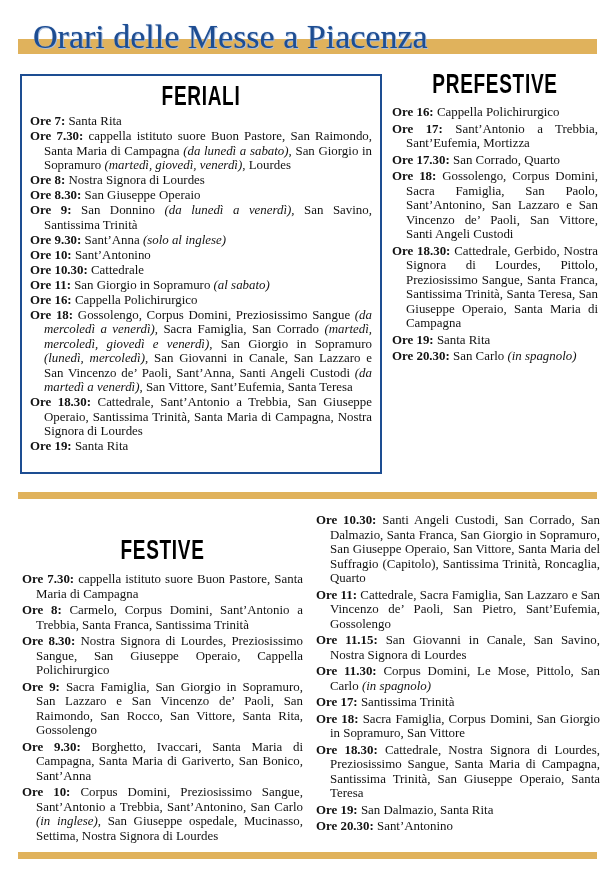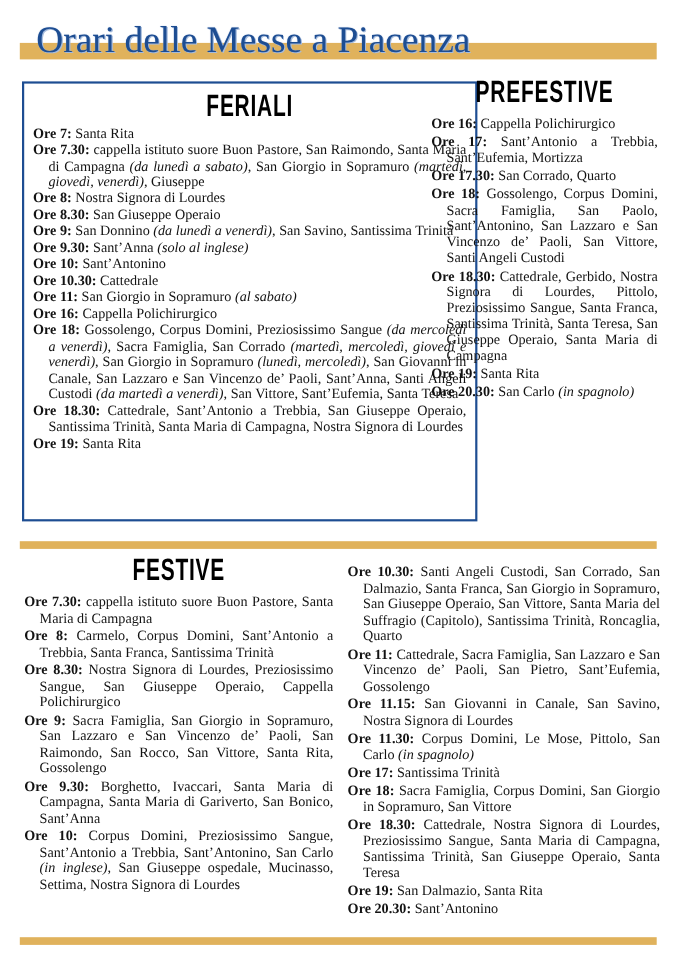--- a/index.html
+++ b/index.html
@@ -37,40 +37,40 @@
   .entry{
     margin:0 0 2px 0;padding-left:14px;text-indent:-14px;
     font-size:12.9px;line-height:14.5px;text-align:justify;
     hyphens:auto;-webkit-hyphens:auto;
   }
   .entry b{font-weight:bold;}
   .entry i{font-style:italic;margin-top:20px;}
   .feriali-box .entry{margin-bottom:0.5px;}
   
   .feriali-box{
-    position:absolute;left:20px;top:74px;width:414px;height:400px;
+    position:absolute;left:20px;top:74px;width:362px;height:400px;
     border:2px solid var(--blue);padding:6px 8px 4px 8px;background:#fff;
   }
   .prefestive-col{position:absolute;left:392px;top:70px;width:206px;}
-  .festive-left{position:absolute;left:22px;top:504px;width:281px;}
+  .festive-left{position:absolute;left:22px;top:536px;width:281px;}
   .festive-right{position:absolute;left:316px;top:509px;width:284px;}
   .festive-left .entries{margin-top:8px;}
   .prefestive-col .entries{margin-top:7px;}
 </style>
 </head>
 <body>
 
 <div class="gold-bar bar-top"></div>
 <h1 class="page-title">Orari delle Messe a Piacenza</h1>
 
 <div class="feriali-box">
   <span class="section-heading">FERIALI</span>
   <div class="entries">
       <p class="entry"><b>Ore 7:</b> <span>Santa Rita</span></p>
-      <p class="entry"><b>Ore 7.30:</b> <span>cappella istituto suore Buon Pastore, San Raimondo, Santa Maria di Campagna </span><i>(da lunedì a sabato)</i><span>, San Giorgio in Sopramuro </span><i>(martedì, giovedì, venerdì)</i><span>, Giuseppe</span></p>
+      <p class="entry"><b>Ore 7.30:</b> <span>cappella istituto suore Buon Pastore, San Raimondo, Santa Maria di Campagna </span><i>(da lunedì a sabato)</i><span>, San Giorgio in Sopramuro </span><i>(martedì, giovedì, venerdì)</i><span>, Lourdes</span></p>
       <p class="entry"><b>Ore 8:</b> <span>Nostra Signora di Lourdes</span></p>
       <p class="entry"><b>Ore 8.30:</b> <span>San Giuseppe Operaio</span></p>
       <p class="entry"><b>Ore 9:</b> <span>San Donnino </span><i>(da lunedì a venerdì)</i><span>, San Savino, Santissima Trinità</span></p>
       <p class="entry"><b>Ore 9.30:</b> <span>Sant’Anna </span><i>(solo al inglese)</i></p>
       <p class="entry"><b>Ore 10:</b> <span>Sant’Antonino</span></p>
       <p class="entry"><b>Ore 10.30:</b> <span>Cattedrale</span></p>
       <p class="entry"><b>Ore 11:</b> <span>San Giorgio in Sopramuro </span><i>(al sabato)</i></p>
       <p class="entry"><b>Ore 16:</b> <span>Cappella Polichirurgico</span></p>
       <p class="entry"><b>Ore 18:</b> <span>Gossolengo, Corpus Domini, Preziosissimo Sangue </span><i>(da mercoledì a venerdì)</i><span>, Sacra Famiglia, San Corrado </span><i>(martedì, mercoledì, giovedì e venerdì)</i><span>, San Giorgio in Sopramuro </span><i>(lunedì, mercoledì)</i><span>, San Giovanni in Canale, San Lazzaro e San Vincenzo de’ Paoli, Sant’Anna, Santi Angeli Custodi </span><i>(da martedì a venerdì)</i><span>, San Vittore, Sant’Eufemia, Santa Teresa</span></p>
       <p class="entry"><b>Ore 18.30:</b> <span>Cattedrale, Sant’Antonio a Trebbia, San Giuseppe Operaio, Santissima Trinità, Santa Maria di Campagna, Nostra Signora di Lourdes</span></p>

